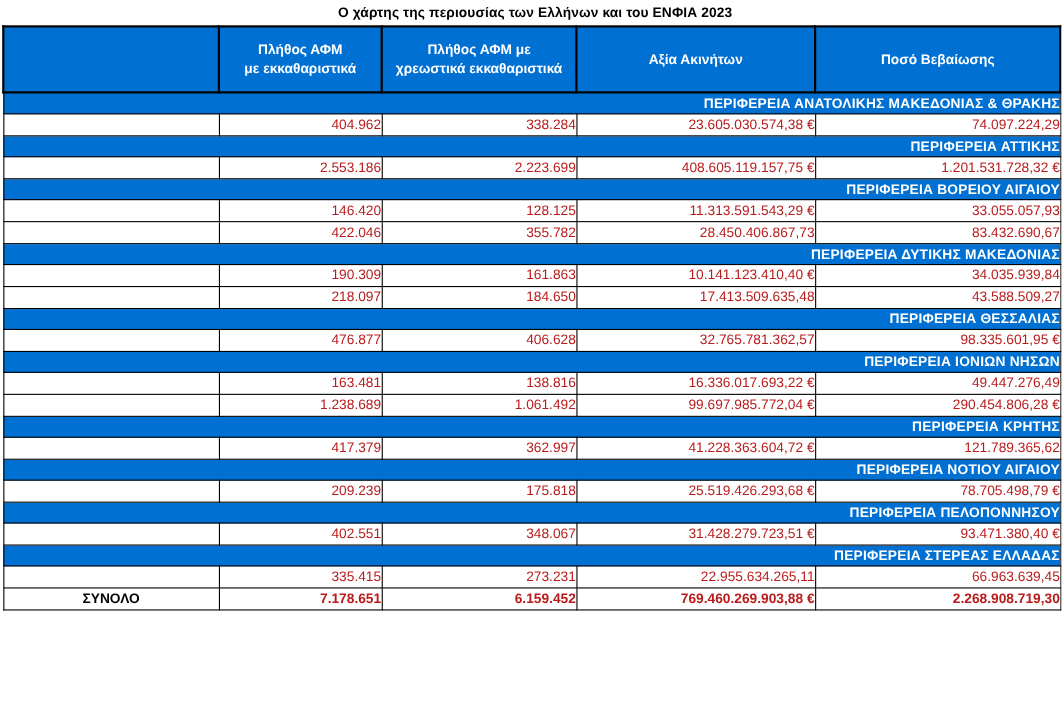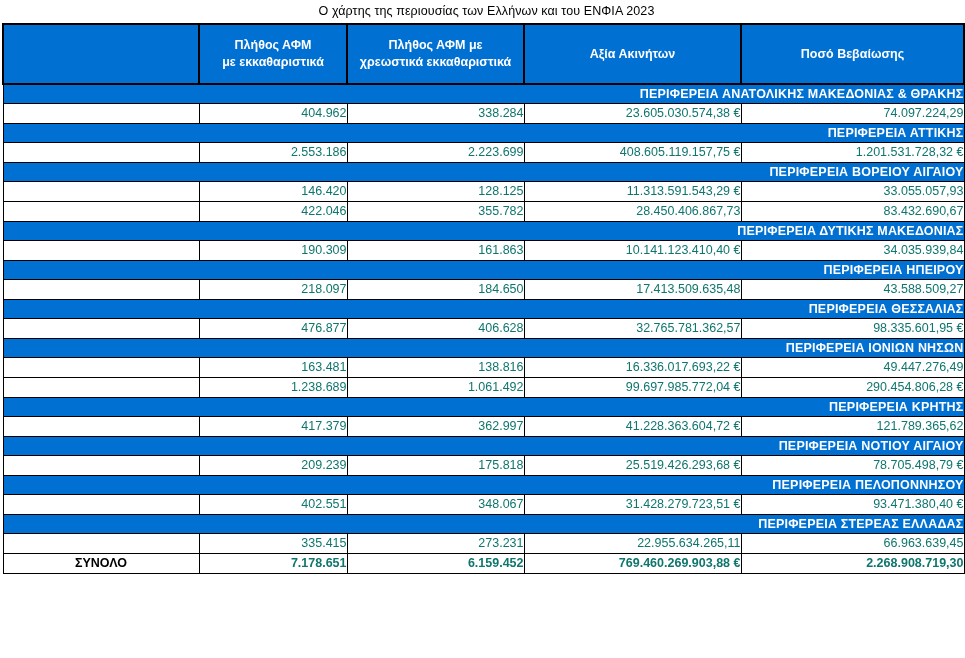--- a/index.html
+++ b/index.html
@@ -15,21 +15,21 @@
   }
   .page {
     width: 965px;
     height: 658px;
     position: relative;
     box-sizing: border-box;
   }
   .title {
     text-align: center;
     font-size: 12.5px;
-    font-weight: normal;
+    font-weight: bold;
     color: #000000;
     padding: 4px 0 5px 8px;
     letter-spacing: 0.1px;
   }
   table.grid {
     border-collapse: collapse;
     width: 963px;
     margin: 0 2px;
     table-layout: fixed;
   }
@@ -69,21 +69,21 @@
     text-align: right;
     height: 18px;
     line-height: 18px;
     letter-spacing: 0.2px;
   }
   .num {
     text-align: right;
     padding: 1px 5px 1px 2px;
     height: 19px;
     line-height: 19px;
-    color: #0f766e;
+    color: #b91c1c;
     background: #ffffff;
     white-space: nowrap;
   }
   .blank {
     background: #ffffff;
     height: 19px;
   }
   .total-label {
     font-weight: bold;
     text-align: center;
@@ -174,23 +174,20 @@
       </tr>
       <tr>
         <td class="blank"></td>
         <td class="num">190.309</td>
         <td class="num">161.863</td>
         <td class="num">10.141.123.410,40 €</td>
         <td class="num">34.035.939,84</td>
       </tr>
 
       <tr>
-        <td class="region" colspan="5">ΠΕΡΙΦΕΡΕΙΑ ΗΠΕΙΡΟΥ</td>
-      </tr>
-      <tr>
         <td class="blank"></td>
         <td class="num">218.097</td>
         <td class="num">184.650</td>
         <td class="num">17.413.509.635,48</td>
         <td class="num">43.588.509,27</td>
       </tr>
 
       <tr>
         <td class="region" colspan="5">ΠΕΡΙΦΕΡΕΙΑ ΘΕΣΣΑΛΙΑΣ</td>
       </tr>

